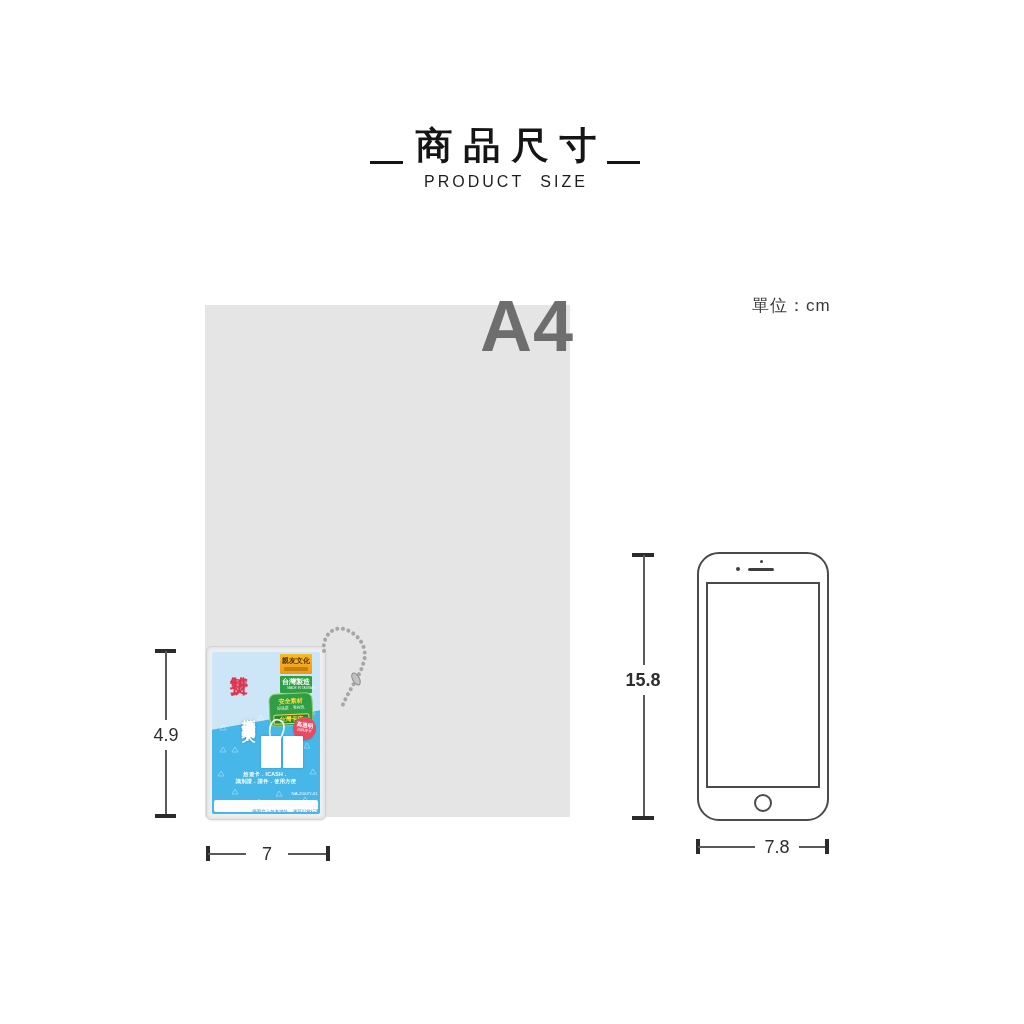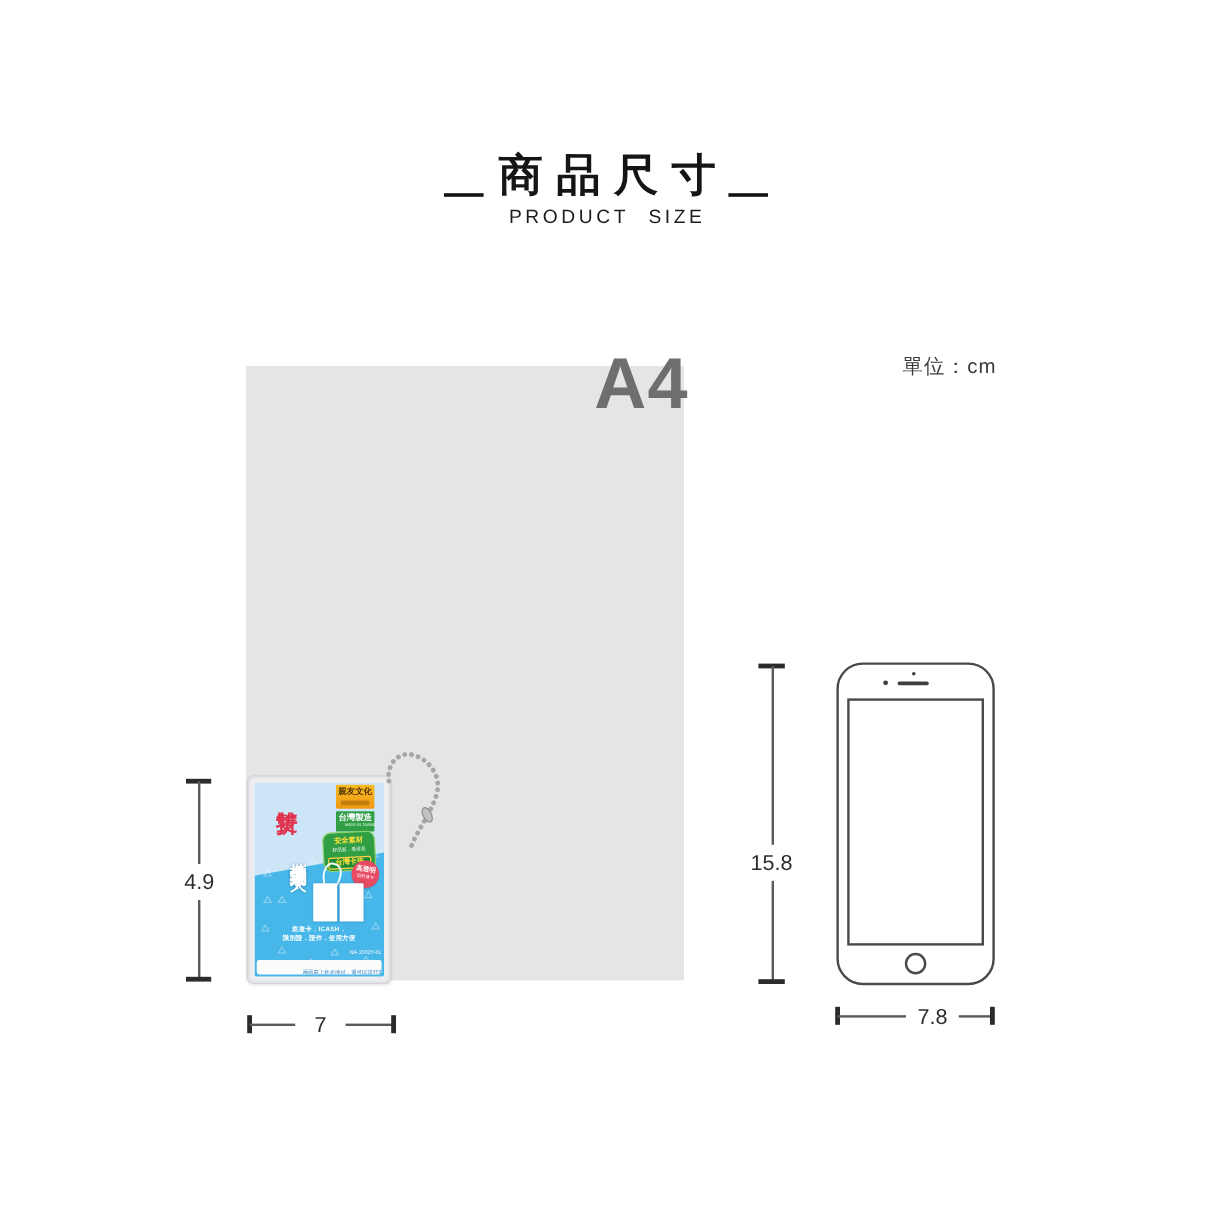--- a/index.html
+++ b/index.html
@@ -12,21 +12,21 @@
   .header .title { font-size:37px; font-weight:700; letter-spacing:11px; margin-right:-11px; line-height:44px; }
   .header .subtitle { margin-top:5px; font-size:16px; font-weight:400; letter-spacing:3px; word-spacing:9px; color:#1d1d1d; }
   .dash { position:absolute; height:3px; background:#141414; top:137px; }
   .dash.left  { left:370px; width:33px; }
   .dash.right { left:607px; width:33px; }
 
   .unit-label { position:absolute; left:752px; top:270px; font-size:17px; color:#3a3a3a; letter-spacing:1px; }
 
   
   .a4-sheet { position:absolute; left:205px; top:281px; width:365px; height:512px; background:#e5e5e5; }
-  .a4-label { position:absolute; top:-15px; right:-4px; font-size:60px; font-weight:700;
+  .a4-label { position:absolute; top:-15px; right:-4px; font-size:72px; font-weight:700;
               color:#6e6e6e; line-height:1; letter-spacing:1px; }
 
   
   .dim-line-v { position:absolute; width:1.5px; background:#5a5a5a; }
   .dim-line-h { position:absolute; height:1.5px; background:#5a5a5a; }
   .dim-cap-h  { position:absolute; height:4px; background:#2b2b2b; }
   .dim-cap-v  { position:absolute; width:4px;  background:#2b2b2b; }
   .dim-label  { position:absolute; background:#ffffff; color:#2e2e2e; font-size:18px;
                 text-align:center; line-height:18px; }
 
@@ -196,21 +196,21 @@
     <div class="phone-camera"></div>
     <div class="phone-speaker"></div>
     <div class="phone-screen"></div>
     <div class="phone-home"></div>
   </div>
 
   <div>
     <div class="dim-cap-h" style="left:632px; top:529px; width:22px;"></div>
     <div class="dim-line-v" style="left:643px; top:531px; height:263px;"></div>
     <div class="dim-cap-h" style="left:632px; top:792px; width:22px;"></div>
-    <div class="dim-label" style="left:617px; top:680px; width:52px; padding:6px 0;">15.8</div>
+    <div class="dim-label" style="left:617px; top:641px; width:52px; padding:6px 0;font-weight:bold;">15.8</div>
   </div>
 
   <div>
     <div class="dim-cap-v" style="left:696px; top:815px; height:15px;"></div>
     <div class="dim-line-h" style="left:698px; top:822px; width:129px;"></div>
     <div class="dim-cap-v" style="left:825px; top:815px; height:15px;"></div>
     <div class="dim-label" style="left:755px; top:814px; width:44px;">7.8</div>
   </div>
 
 </div>

